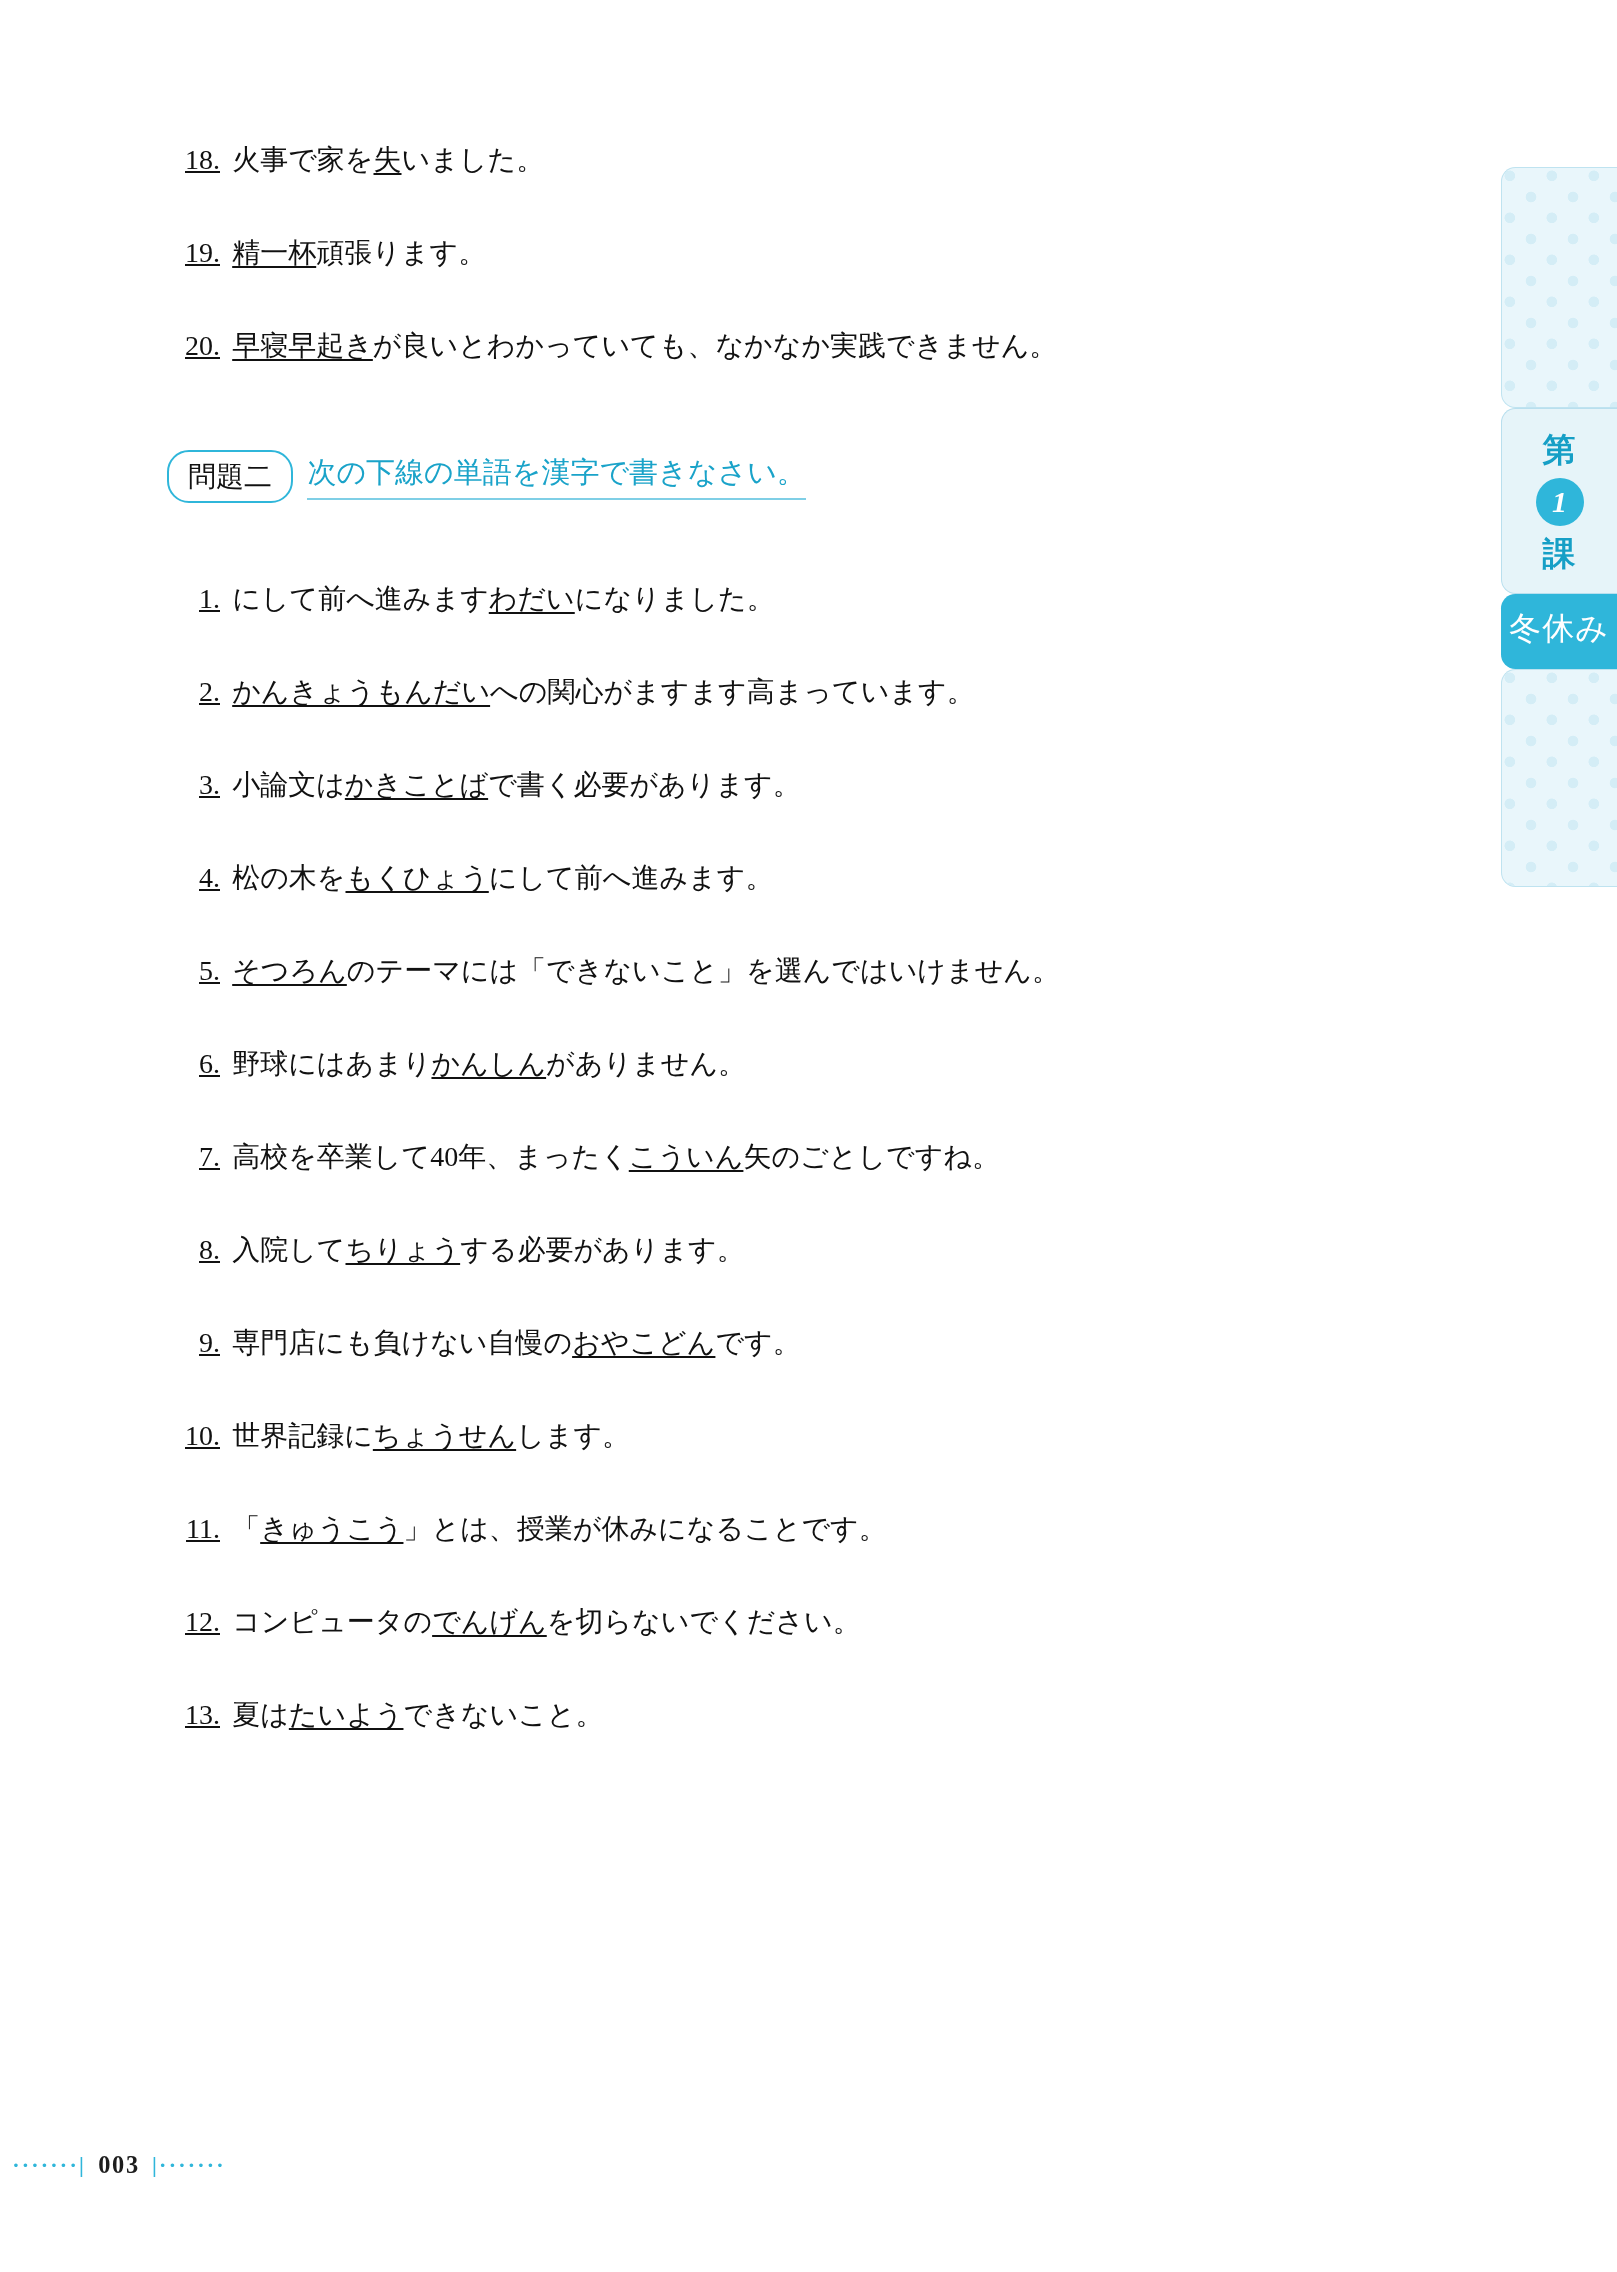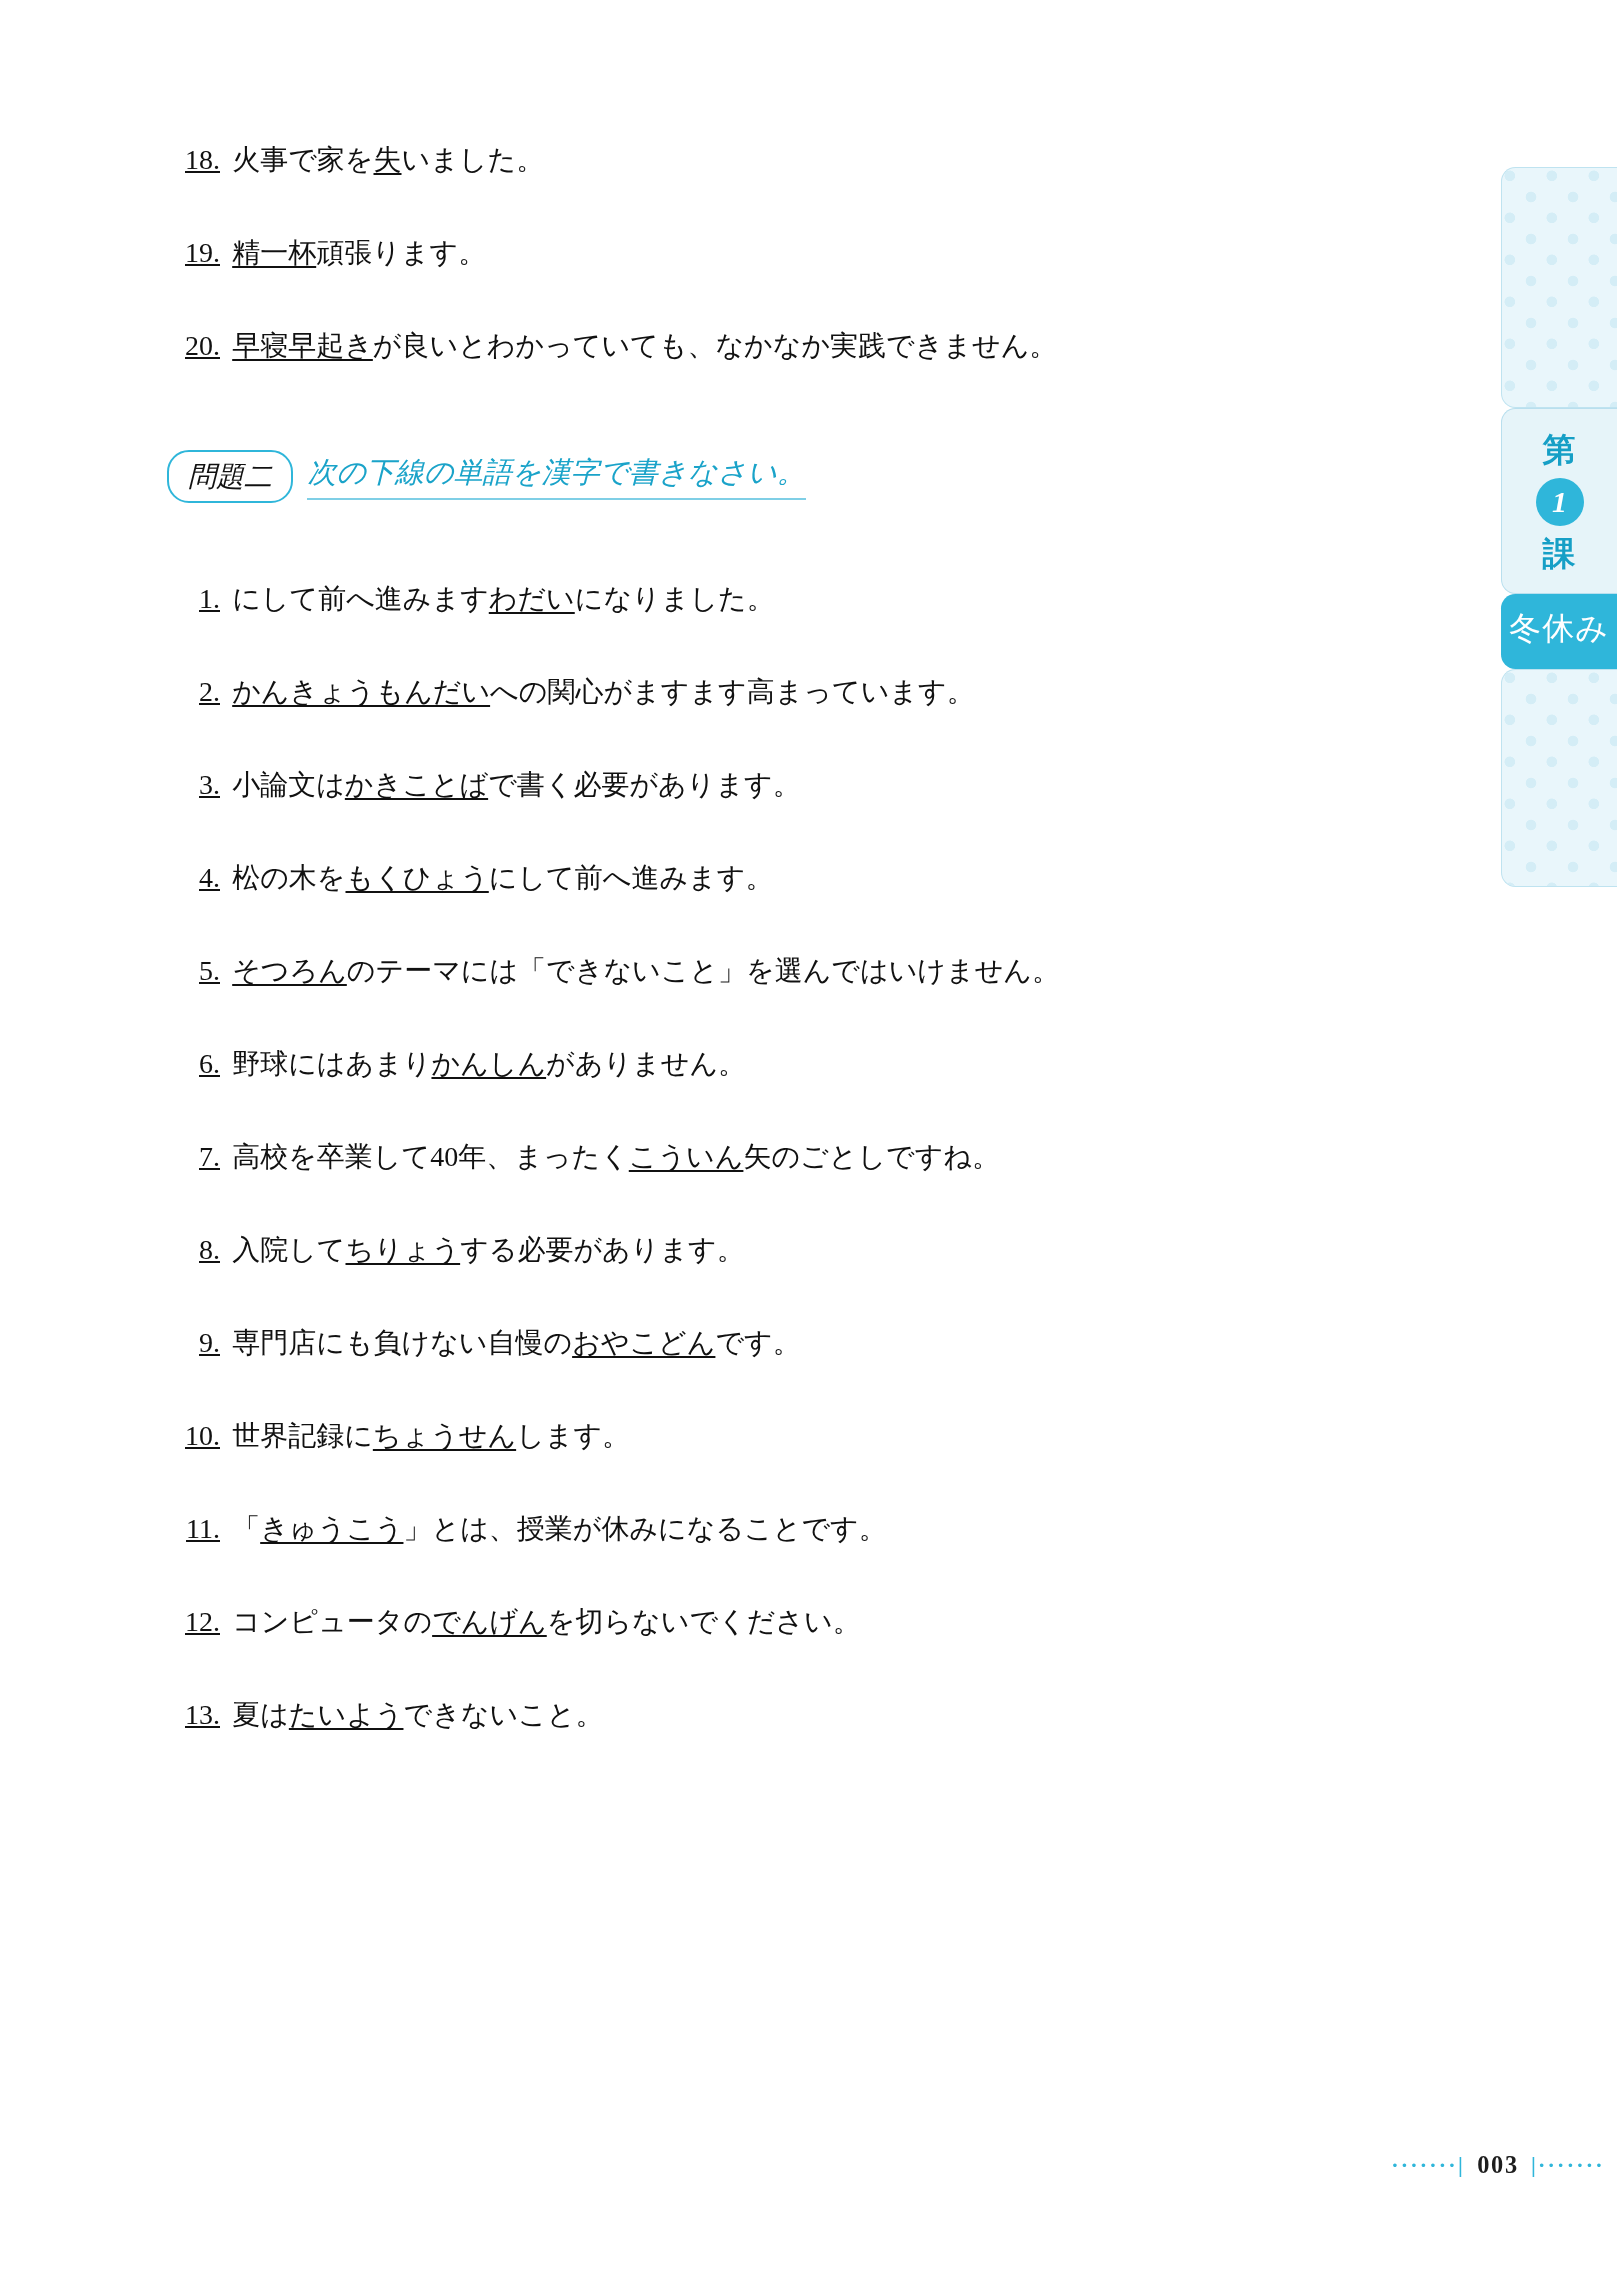--- a/index.html
+++ b/index.html
@@ -119,21 +119,20 @@
     text-decoration: underline;
     text-underline-offset: 4.4px;
     text-decoration-thickness: 1.7px;
   }
 
   
   .section {
     margin: 83px 0 67px 0;
     position: relative;
     height: 61px;
-    font-style: italic;
   }
   .sec-badge {
     display: inline-block;
     border: 2.2px solid #2fb6da;
     border-radius: 22px;
     padding: 5.6px 19px;
     font-size: 28px;
     color: #111;
     background: #ffffff;
     vertical-align: middle;
@@ -147,21 +146,21 @@
     padding-bottom: 5.6px;
     border-bottom: 2.8px solid #7fcfe6;
   }
 
   
   .footer {
     position: absolute;
     left: 0;
     right: 0;
     bottom: 94px;
-    text-align: right;
+    text-align: left;
   }
   .footer-inner {
     display: inline-block;
     font-size: 24.4px;
     font-weight: bold;
     color: #1d1d1d;
     letter-spacing: 1.7px;
   }
   .dash-left, .dash-right {
     display: inline-block;

